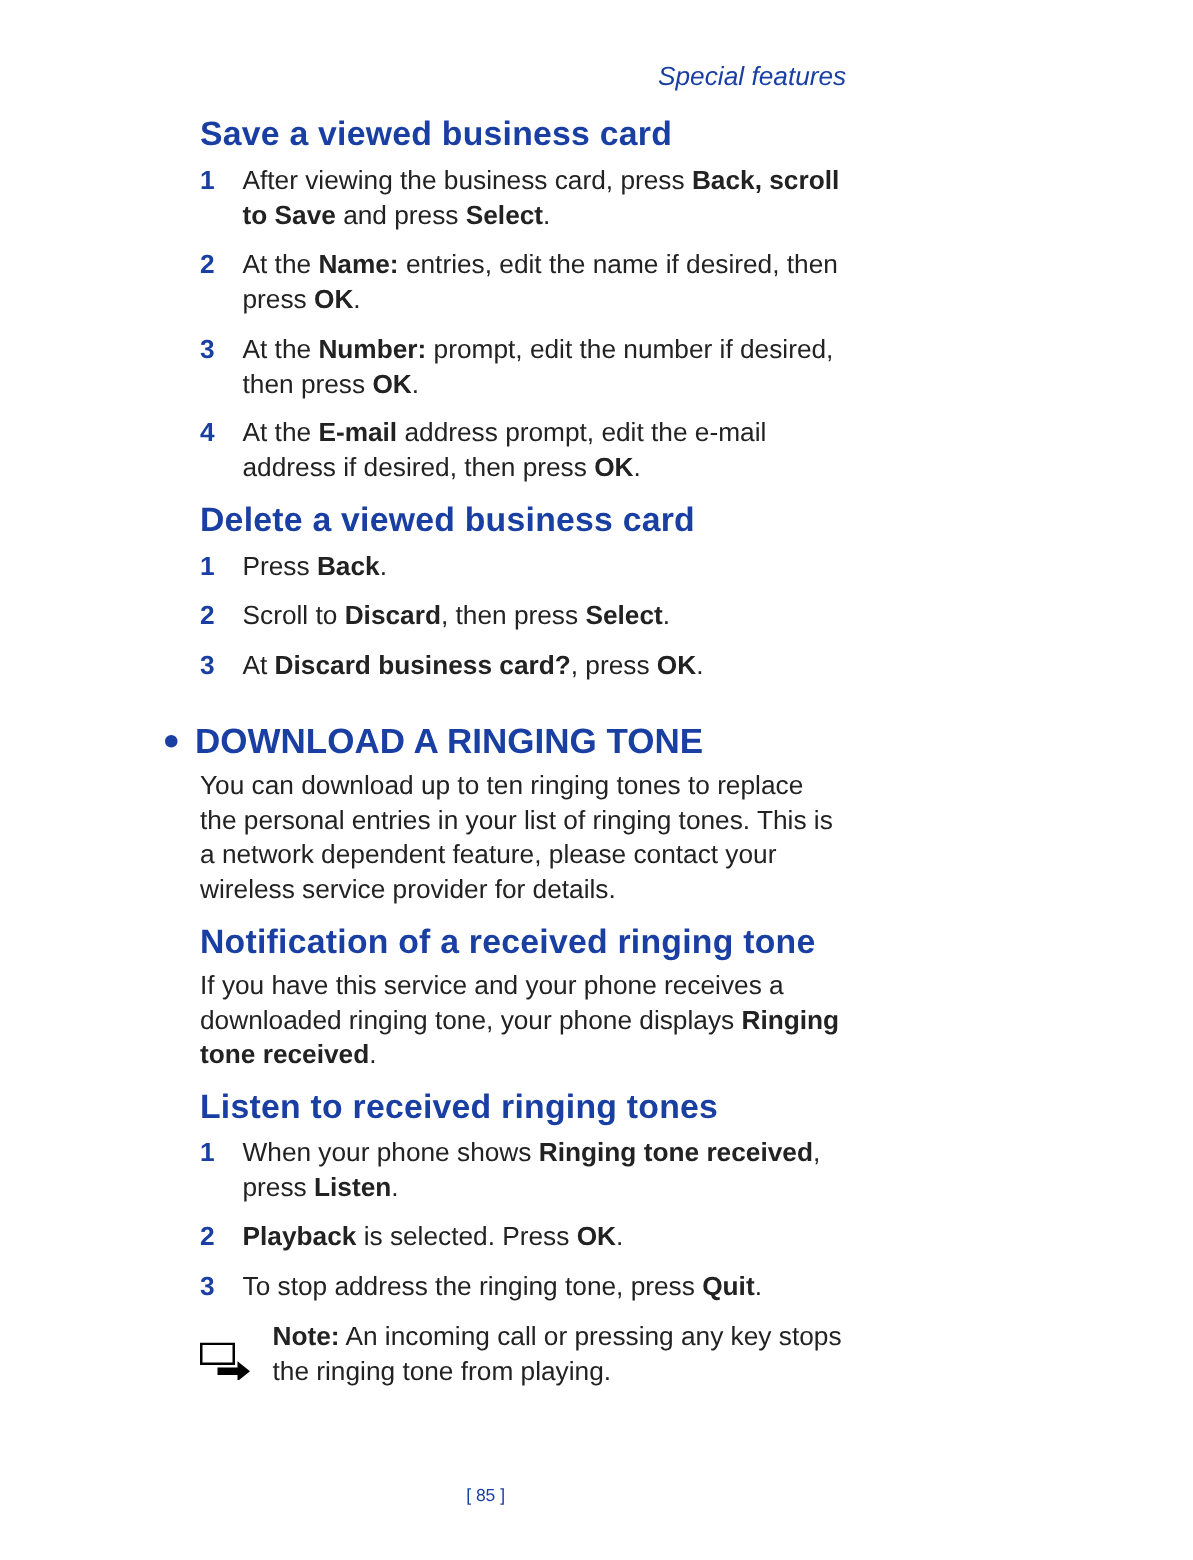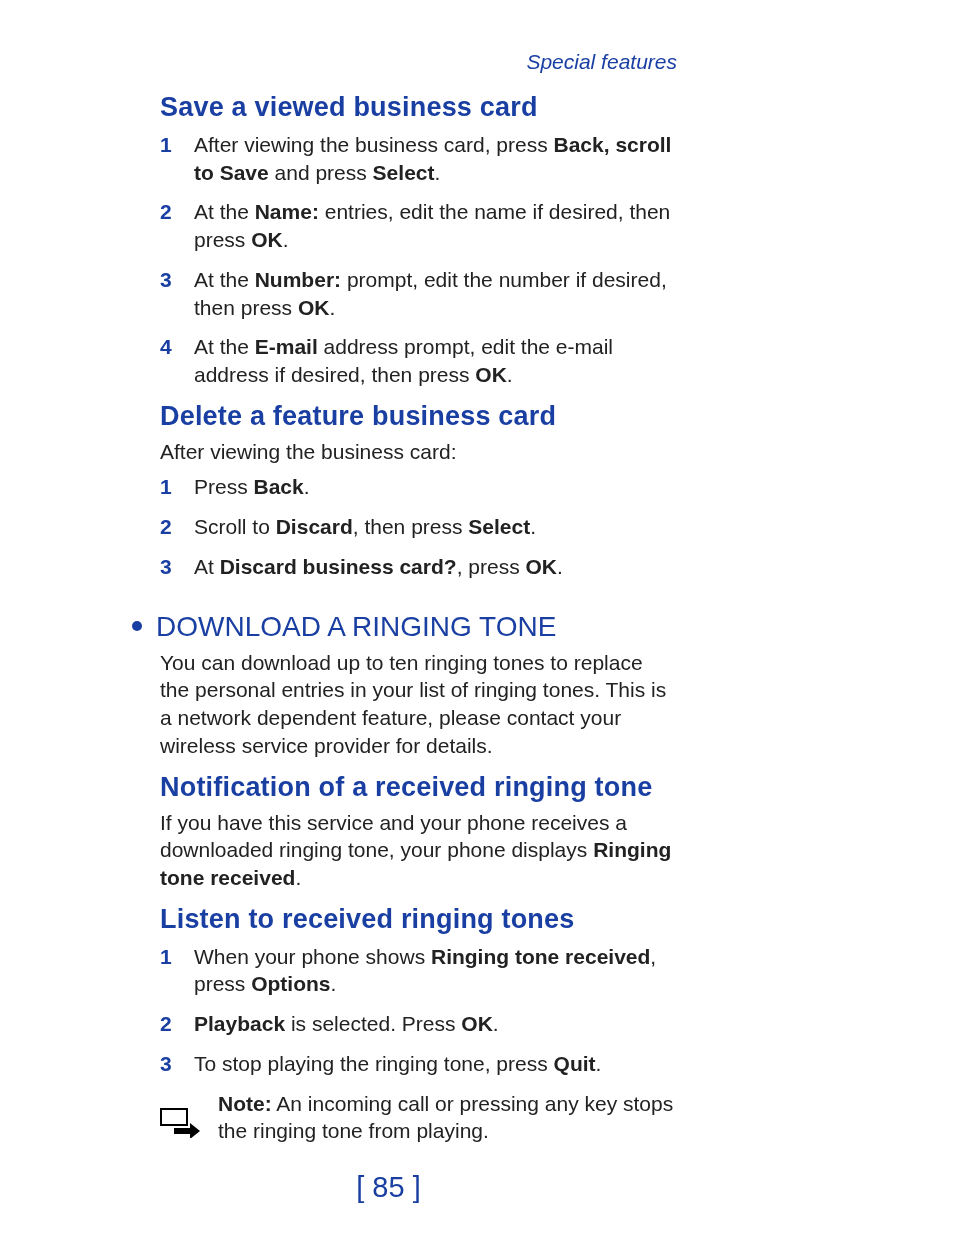--- a/index.html
+++ b/index.html
@@ -27,21 +27,21 @@
   h2.section-heading {
     color: #1a3fa3;
     font-weight: 700;
     font-size: 27px;
     margin: 12px 0 6px 0;
     font-family: "Trebuchet MS", "Segoe UI", Arial, sans-serif;
     letter-spacing: 0.2px;
   }
   h1.major-heading {
     color: #1a3fa3;
-    font-weight: 400;
+    font-weight: 700;
     font-size: 28px;
     margin: 30px 0 6px 0;
     font-family: "Trebuchet MS", "Segoe UI", Arial, sans-serif;
     position: relative;
     padding-left: 0px;
     margin-left: -28px;
   }
   .bullet-dot {
     display: inline-block;
     width: 10px;
@@ -97,21 +97,21 @@
     margin-top: 4px;
   }
   .note-body { flex: 1 1 auto; }
   .page-footer {
     position: absolute;
     bottom: 44px;
     left: 0;
     width: 100%;
     text-align: center;
     color: #1a3fa3;
-    font-size: 29px;
+    font-size: 14px;
     font-family: "Trebuchet MS", "Segoe UI", Arial, sans-serif;
   }
 </style>
 </head>
 <body>
 
 <div class="page">
 
   <div class="header-label">Special features</div>
 
@@ -128,22 +128,21 @@
     <li>
       <span class="num">3</span>
       <span class="step-body"><span>At the </span><span class="bold">Number:</span><span> prompt, edit the number if desired, then press </span><span class="bold">OK</span><span>.</span></span>
     </li>
     <li>
       <span class="num">4</span>
       <span class="step-body"><span>At the </span><span class="bold">E-mail</span><span> address prompt, edit the e-mail address if desired, then press </span><span class="bold">OK</span><span>.</span></span>
     </li>
   </ol>
 
-  <h2 class="section-heading">Delete a feature business card</h2>
-  <p class="body-text">After viewing the business card:</p>
+  <h2 class="section-heading">Delete a viewed business card</h2>
   <ol class="steps">
     <li>
       <span class="num">1</span>
       <span class="step-body"><span>Press </span><span class="bold">Back</span><span>.</span></span>
     </li>
     <li>
       <span class="num">2</span>
       <span class="step-body"><span>Scroll to </span><span class="bold">Discard</span><span>, then press </span><span class="bold">Select</span><span>.</span></span>
     </li>
     <li>
@@ -157,31 +156,31 @@
   </h1>
   <p class="body-text">You can download up to ten ringing tones to replace the personal entries in your list of ringing tones. This is a network dependent feature, please contact your wireless service provider for details.</p>
 
   <h2 class="section-heading">Notification of a received ringing tone</h2>
   <p class="body-text"><span>If you have this service and your phone receives a downloaded ringing tone, your phone displays </span><span class="bold">Ringing tone received</span><span>.</span></p>
 
   <h2 class="section-heading">Listen to received ringing tones</h2>
   <ol class="steps">
     <li>
       <span class="num">1</span>
-      <span class="step-body"><span>When your phone shows </span><span class="bold">Ringing tone received</span><span>, press </span><span class="bold">Options</span><span>.</span></span>
+      <span class="step-body"><span>When your phone shows </span><span class="bold">Ringing tone received</span><span>, press </span><span class="bold">Listen</span><span>.</span></span>
     </li>
     <li>
       <span class="num">2</span>
       <span class="step-body">
         <span><span class="bold">Playback</span><span> is selected. Press </span><span class="bold">OK</span><span>.</span></span>
       </span>
     </li>
     <li>
       <span class="num">3</span>
-      <span class="step-body"><span>To stop playing the ringing tone, press </span><span class="bold">Quit</span><span>.</span></span>
+      <span class="step-body"><span>To stop address the ringing tone, press </span><span class="bold">Quit</span><span>.</span></span>
     </li>
   </ol>
 
   <div class="note-row">
     <span class="note-icon">
       <svg width="40" height="30" viewBox="0 0 40 30">
         <rect x="1" y="1" width="26" height="16" fill="none" stroke="#000" stroke-width="2"></rect>
         <path d="M14 20 H30 L30 15 L40 23 L30 31 L30 26 H14 Z" fill="#000"></path>
       </svg>
     </span>

